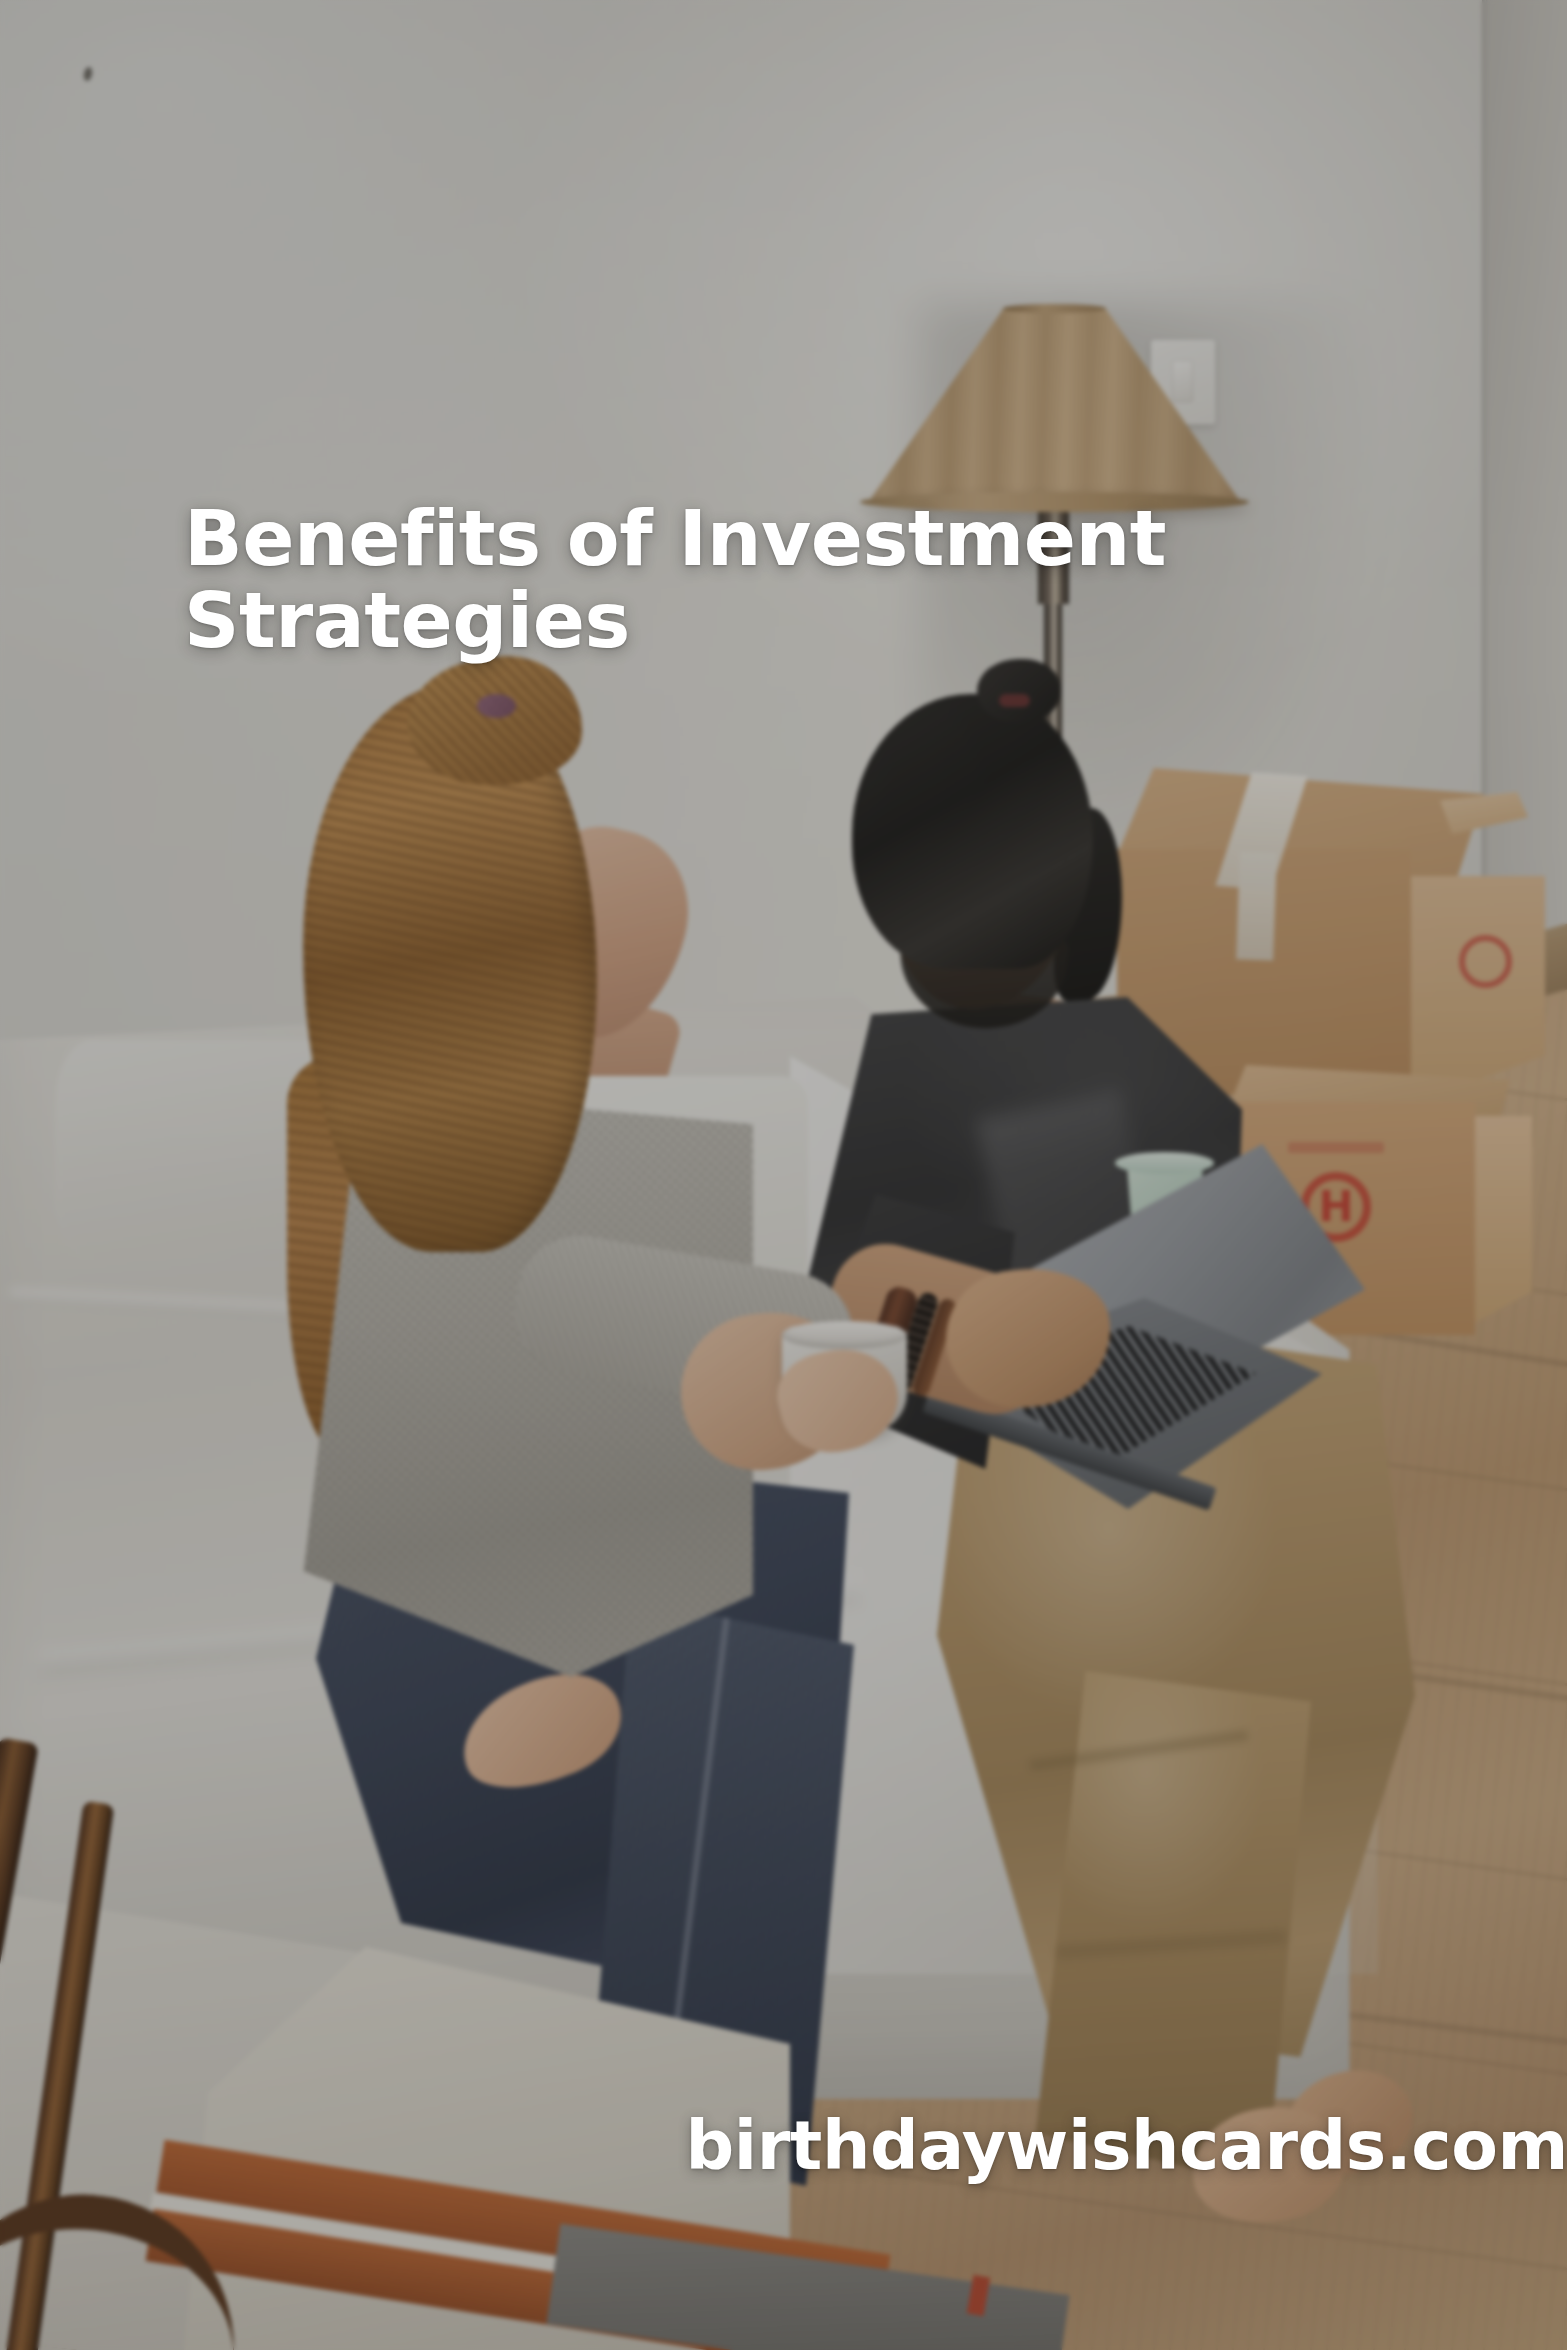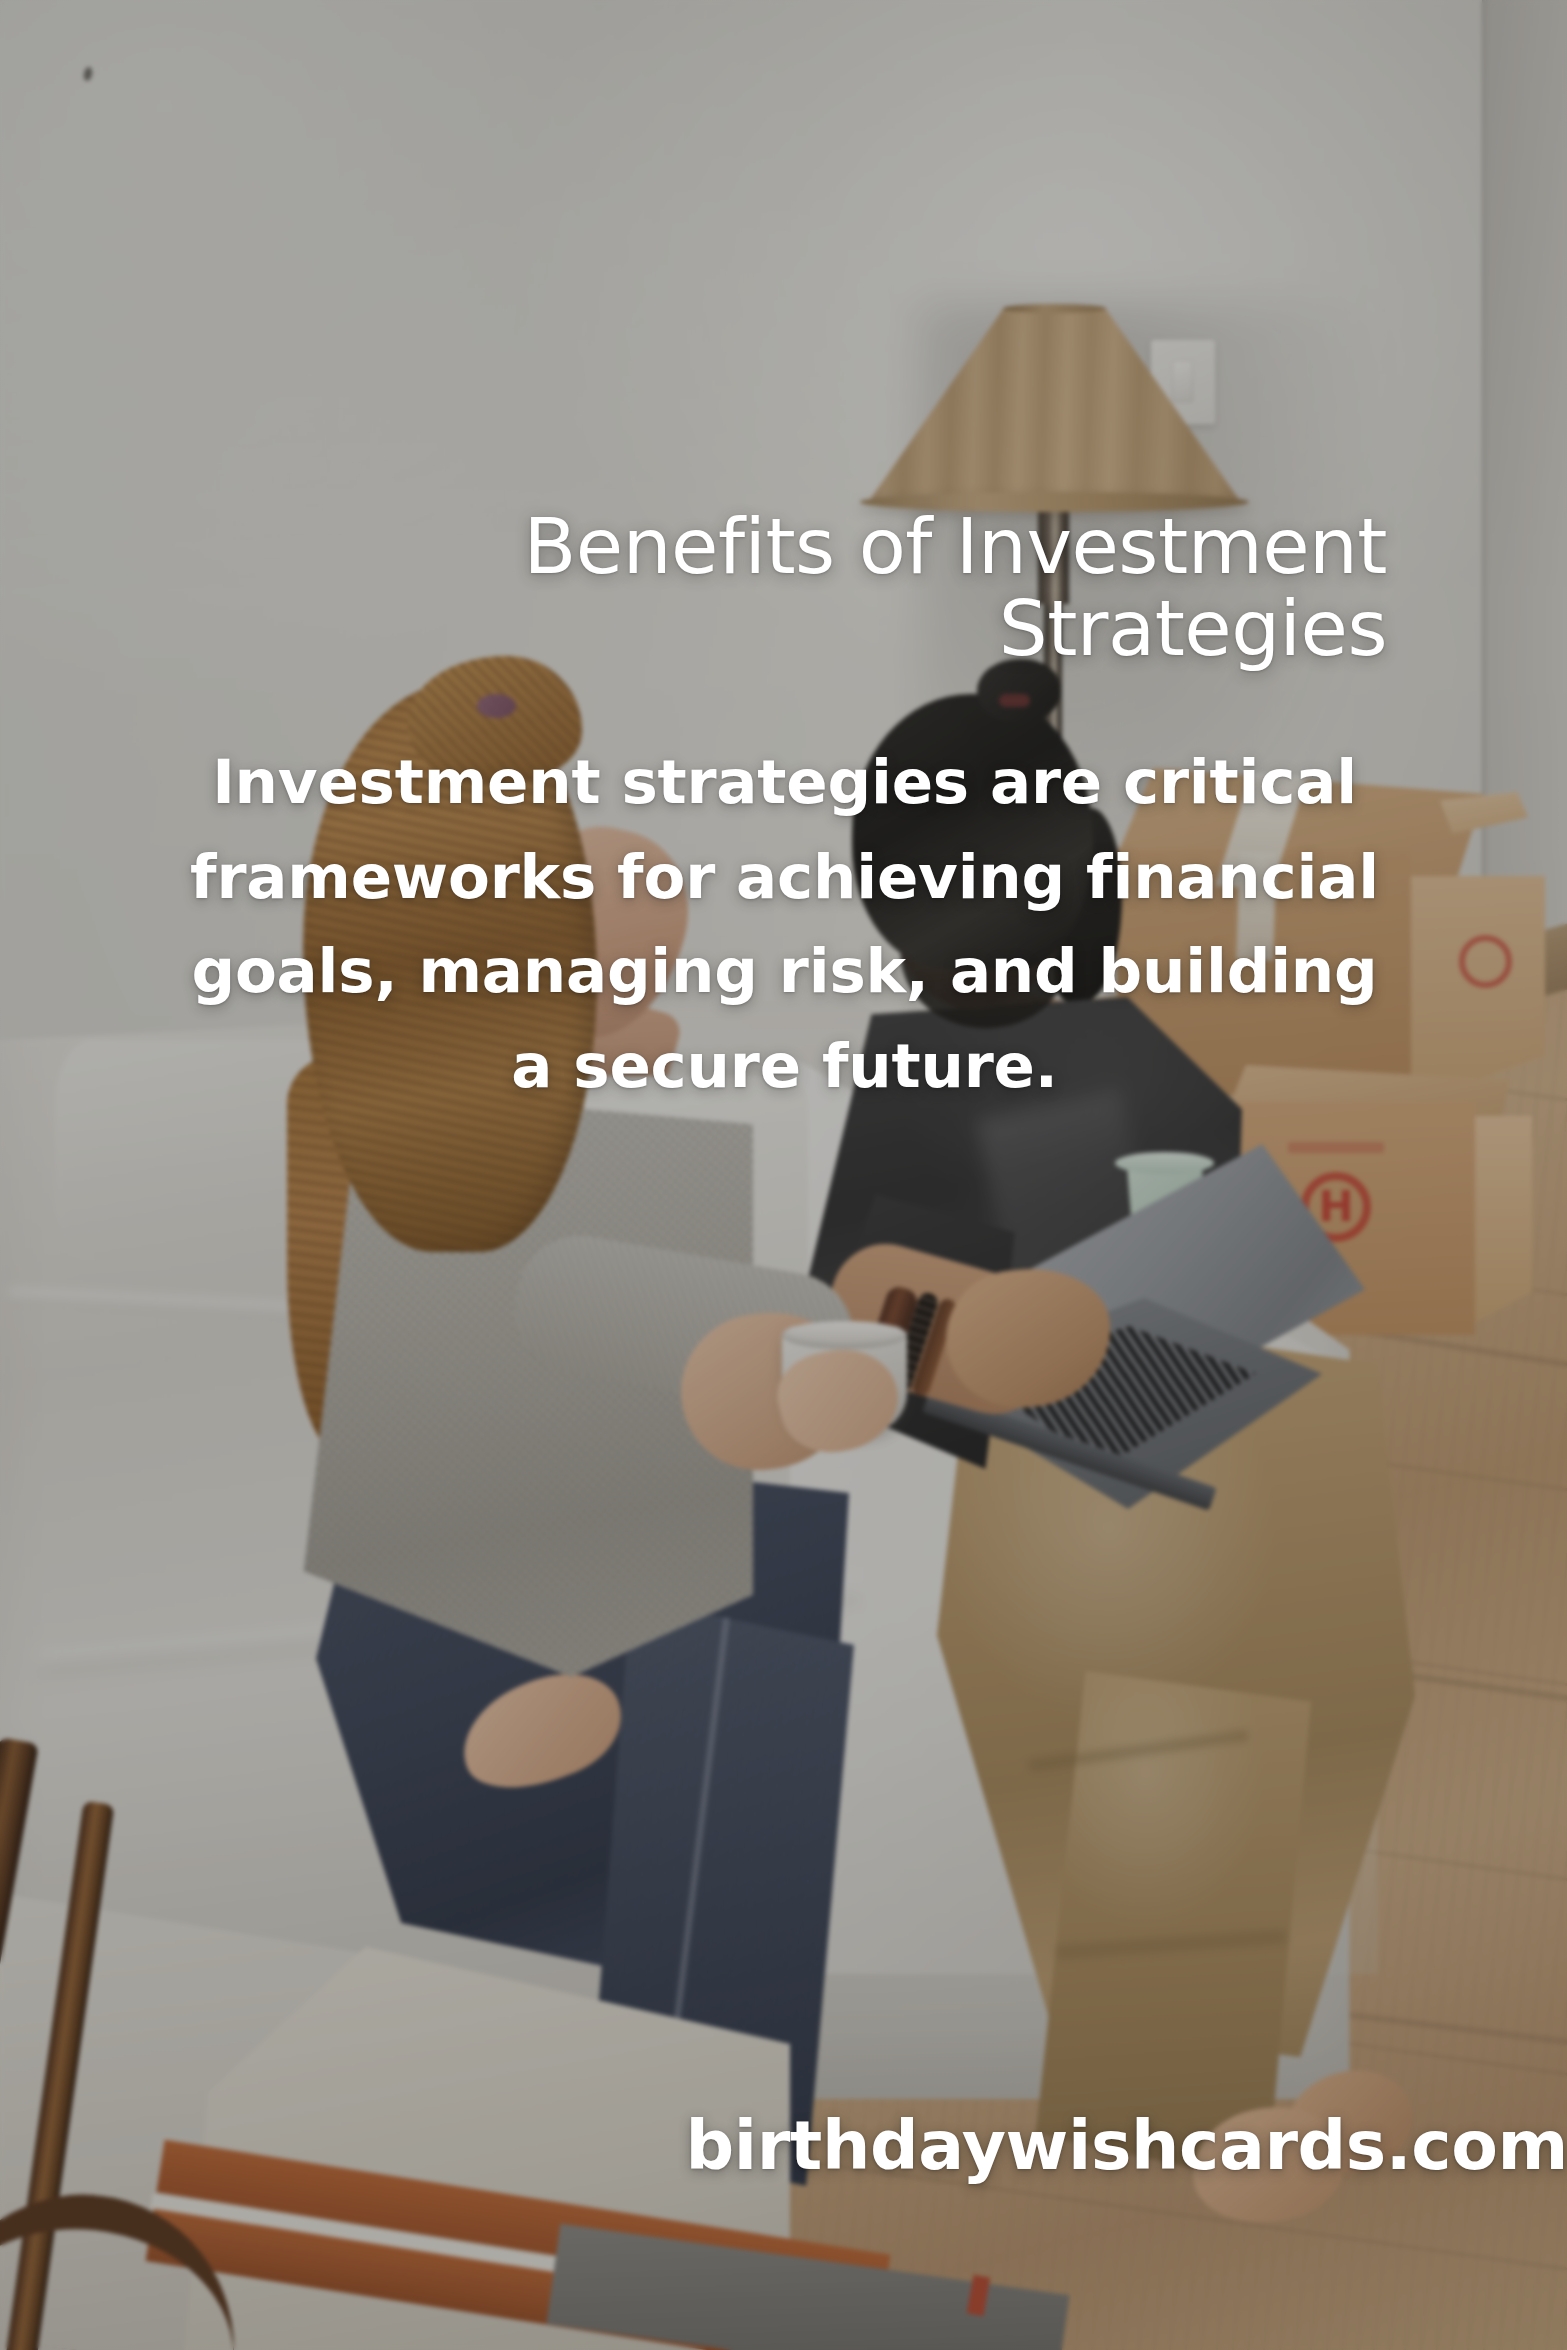--- a/index.html
+++ b/index.html
@@ -329,23 +329,23 @@
         background:
           radial-gradient(1286px 1102px at 50% 32%, rgba(255,255,255,.05), rgba(0,0,0,0) 72%),
           linear-gradient(180deg, rgba(18,16,14,.06) 0%, rgba(18,16,14,.00) 26%, rgba(18,16,14,.05) 100%);
         mix-blend-mode:normal;}
   .blur-pass{position:absolute;inset:0;backdrop-filter:blur(2px);}
   .overlay{position:absolute;inset:0;background:rgba(38,36,32,.30);}
 
   
   .text-layer{position:absolute;left:0;top:0;width:1568px;height:2351px;}
   .title{position:absolute;left:184px;top:498px;width:1203px;
-        font-weight:normal;font-size:77px;line-height:1.06;letter-spacing:-0.5px;
-        color:#fff;text-align:right;
-        text-shadow:0 2.8px 14.7px rgba(0,0,0,.30), 0 0.9px 2.8px rgba(0,0,0,.24);margin-top:8px;}
+        font-weight:bold;font-size:77px;line-height:1.06;letter-spacing:-0.5px;
+        color:#fff;text-align:left;
+        text-shadow:0 2.8px 14.7px rgba(0,0,0,.30), 0 0.9px 2.8px rgba(0,0,0,.24);}
   .body{position:absolute;left:174px;top:735px;width:1221px;
         font-weight:bold;font-size:61px;line-height:1.55;letter-spacing:-0.2px;
         color:#fff;text-align:center;
         text-shadow:0 2.8px 13px rgba(0,0,0,.28), 0 0.9px 2.8px rgba(0,0,0,.22);}
   .watermark{position:absolute;left:0;top:2112px;width:1568px;
         font-weight:bold;font-size:68px;line-height:1;letter-spacing:-0.4px;
         color:#fff;text-align:right;
         text-shadow:0 2.8px 13px rgba(0,0,0,.30), 0 0.9px 2.8px rgba(0,0,0,.24);}
 </style>
 </head>
@@ -470,18 +470,17 @@
     </div>
     <div class="chair-curve"></div>
 
     <div class="grade"></div>
     <div class="blur-pass"></div>
     <div class="overlay"></div>
   </div>
 
   <div class="text-layer">
     <div class="title">Benefits of Investment Strategies</div>
-    <div class="body">Investment strategies are critical frameworks for achieving financial goals, managing risk, and building a secure future.</div>
     <div class="watermark">birthdaywishcards.com</div>
   </div>
 
 </div>
 
 
 </body></html>

